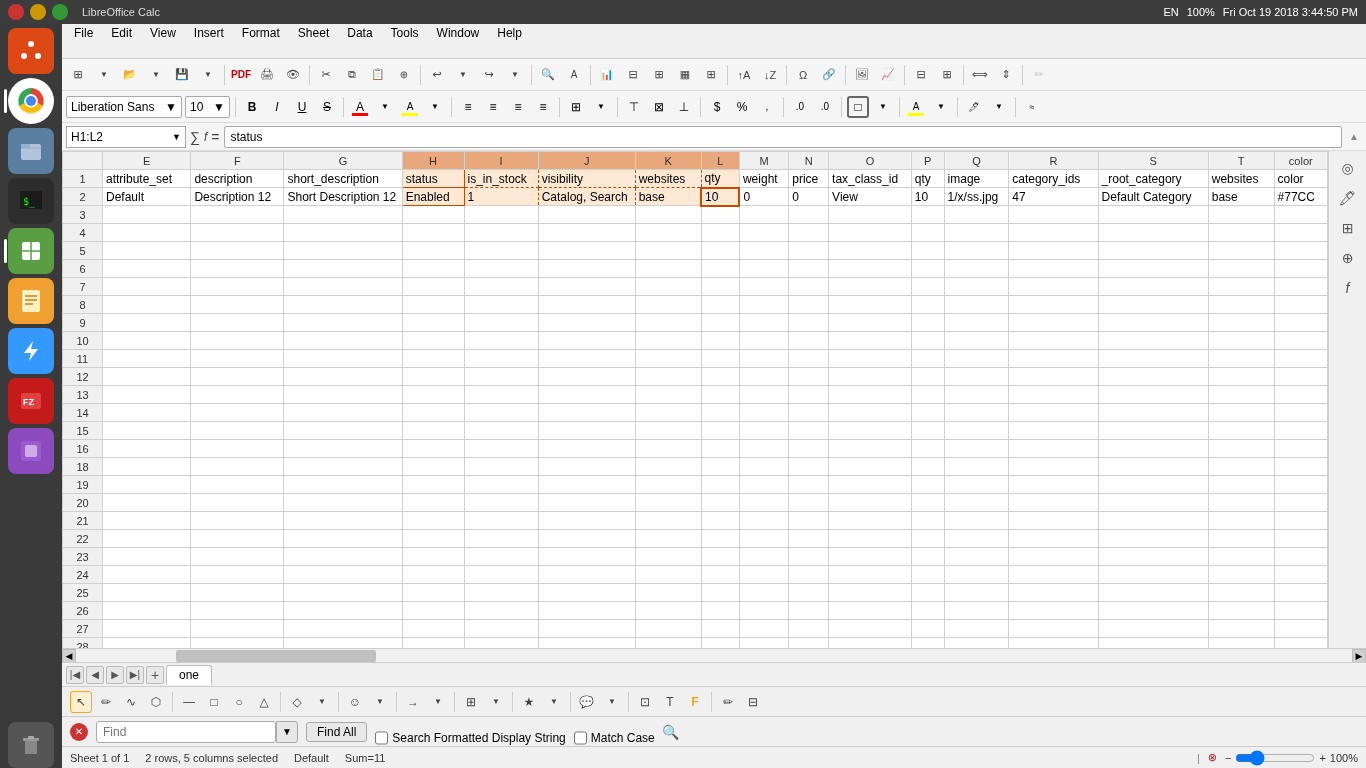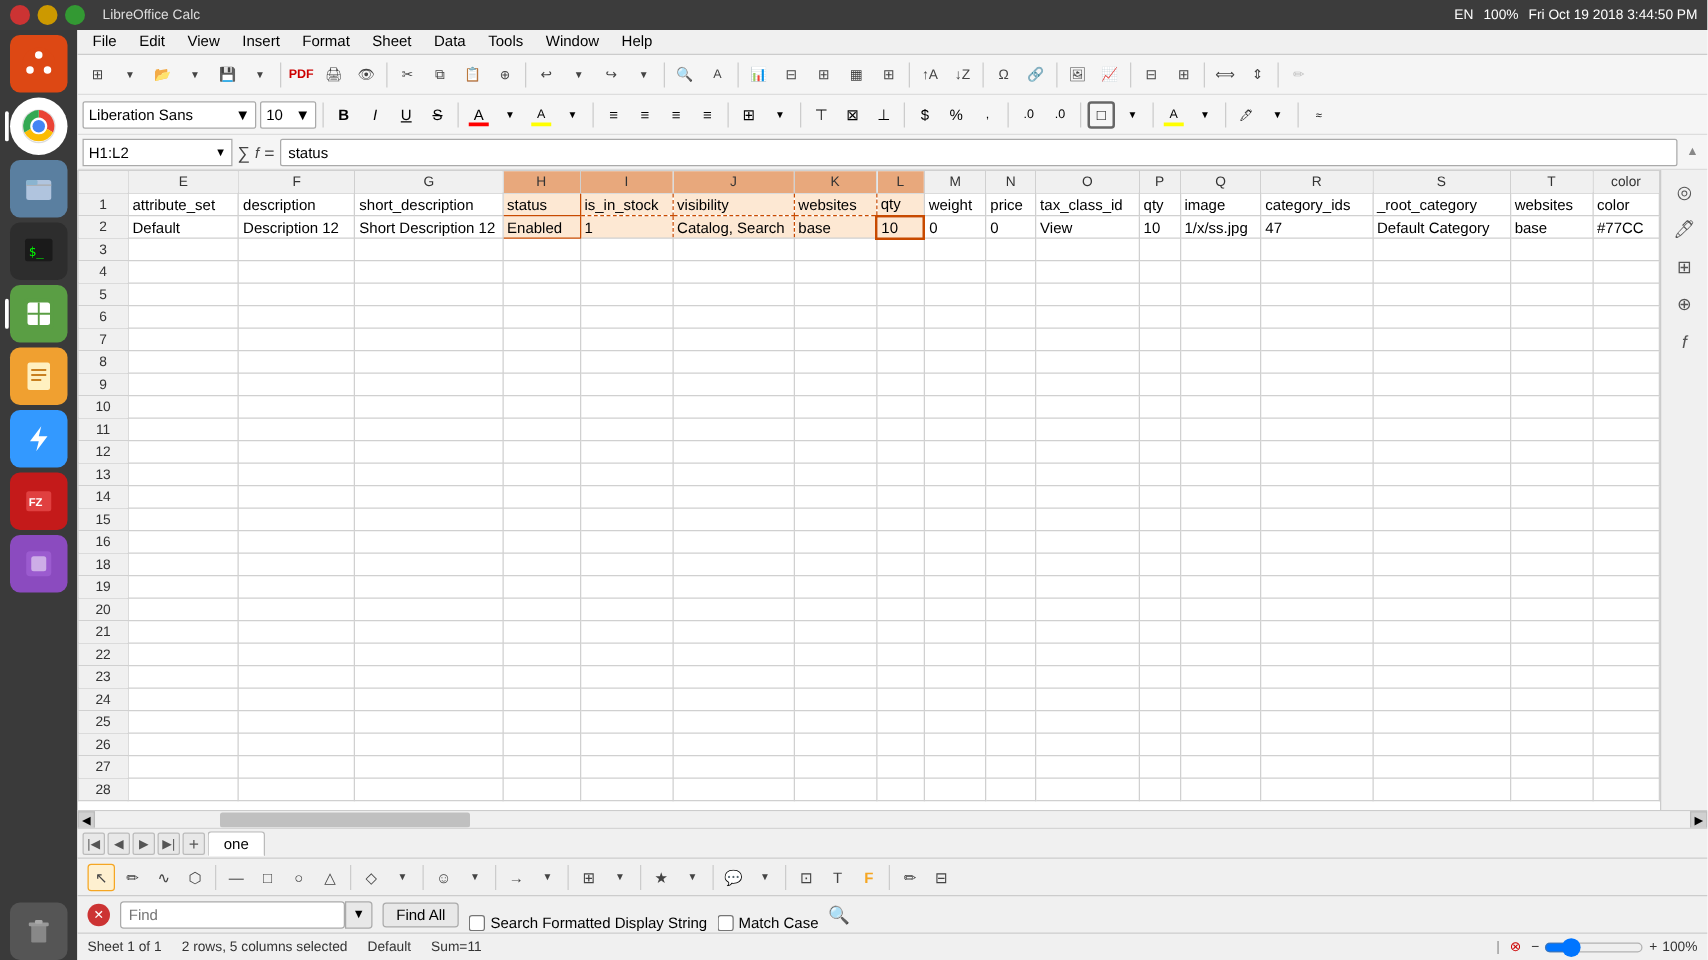--- a/index.html
+++ b/index.html
@@ -54,26 +54,26 @@
     }
     .app-ubuntu { background: #dd4814; }
     .app-chrome { background: #fff; border-radius: 50%; }
     .app-calc { background: #5a9e44; }
 
     
     #main { flex: 1; display: flex; flex-direction: column; background: #fff; }
 
     
     #menubar {
-      height: 20px;
+      height: 35px;
       background: #f0f0f0;
       border-bottom: 1px solid #ccc;
       display: flex;
-      align-items: flex-start;
-      padding: 0 4px;
+      align-items: flex-end;
+      padding: 16px 4px;
       gap: 2px;
     }
     .menu-item {
       padding: 2px 8px;
       cursor: pointer;
       border-radius: 2px;
       font-size: 12px;
     }
 
     
@@ -101,21 +101,21 @@
     #toolbar2 {
       height: 32px;
       background: #f5f5f5;
       border-bottom: 1px solid #ddd;
       display: flex;
       align-items: center;
       padding: 0 4px;
       gap: 3px;
     }
     .font-name-box {
-      width: 139px; height: 22px;
+      width: 116px; height: 22px;
       border: 1px solid #aaa;
       border-radius: 2px;
       padding: 0 4px;
       font-size: 12px;
       background: #fff;
       display: flex; align-items: center; justify-content: space-between;
       cursor: pointer;
     }
     .font-size-box {
       width: 45px; height: 22px;
@@ -398,21 +398,21 @@
       font-size: 10px;
     }
     .find-btn {
       padding: 2px 10px;
       border: 1px solid #aaa;
       border-radius: 3px;
       background: #e8e8e8;
       cursor: pointer;
       font-size: 12px;
     }
-    .find-check { display: flex; align-items: center; gap: 4px; font-size: 12px; cursor: pointer; margin-top: 13px; }
+    .find-check { display: flex; gap: 4px; font-size: 12px; cursor: pointer; margin-top: 13px; }
     .find-check input { cursor: pointer; }
 
     
     .zoom-area { display: flex; align-items: center; gap: 4px; }
     .zoom-slider { width: 80px; }
 
     
     .col-rn  { width: 40px; }
     .col-e   { width: 100px; }
     .col-f   { width: 100px; }

